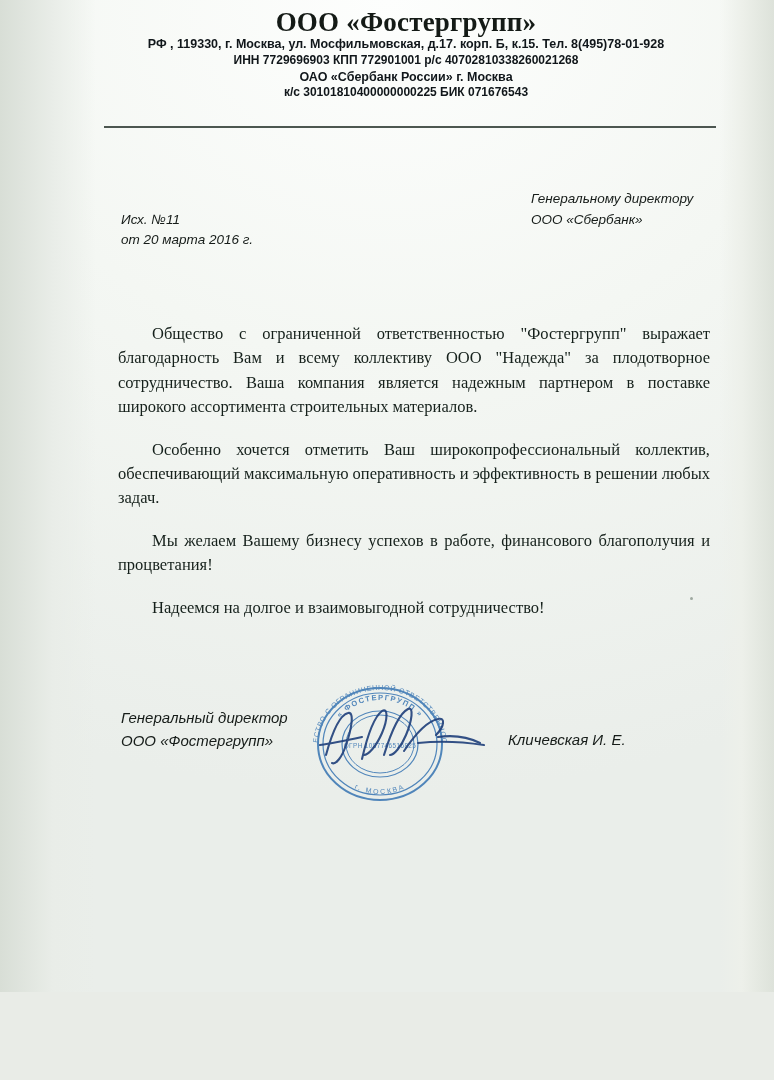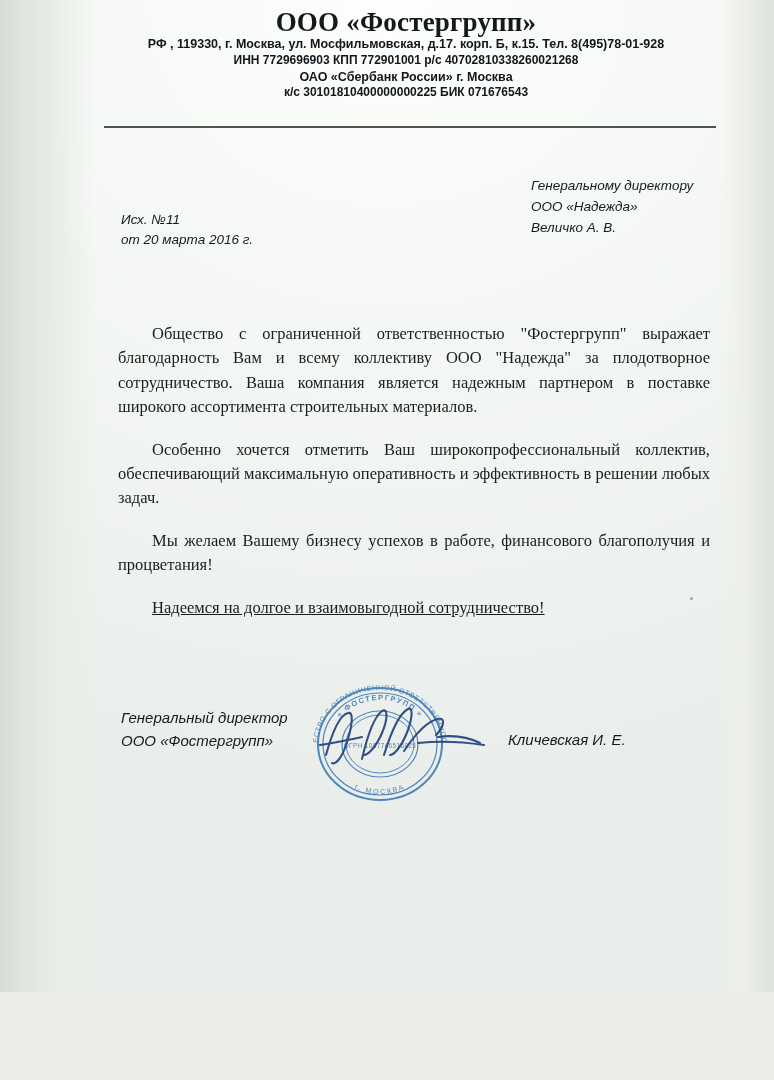--- a/index.html
+++ b/index.html
@@ -87,21 +87,21 @@
     left: 121px;
     font-family: "Liberation Sans", sans-serif;
     font-style: italic;
     font-size: 13.5px;
     color: #161c19;
     line-height: 1.45;
     margin-top: 34px;
   }
   .addressee {
     position: absolute;
-    top: 176px;
+    top: 189px;
     left: 531px;
     font-family: "Liberation Sans", sans-serif;
     font-style: italic;
     font-size: 13.5px;
     color: #161c19;
     line-height: 1.55;
   }
 
   
   .body-text {
@@ -112,21 +112,21 @@
     font-family: "Liberation Serif", serif;
     font-size: 16.5px;
     line-height: 1.48;
     color: #15201b;
     text-align: justify;
   }
   .body-text p {
     margin: 0 0 18px 0;
     text-indent: 34px;
   }
-  .body-text p:last-child { margin-bottom: 0; text-decoration: underline; }
+  .body-text p:last-child { margin-bottom: 0; }
 
   
   .sig-left {
     position: absolute;
     top: 707px;
     left: 121px;
     font-family: "Liberation Sans", sans-serif;
     font-style: italic;
     font-size: 15px;
     color: #161c19;
@@ -191,22 +191,21 @@
     </div>
     <div class="rule"></div>
 
     <div class="refs">
       <div>Исх. №11</div>
       <div>от 20 марта 2016 г.</div>
     </div>
 
     <div class="addressee">
       <div>Генеральному директору</div>
-      <div>ООО «Надежда»</div>
-      <div>Величко А. В.</div>
+      <div>ООО «Сбербанк»</div>
     </div>
 
     <div class="body-text">
       <p>Общество с ограниченной ответственностью "Фостергрупп" выражает благодарность Вам и всему коллективу ООО "Надежда" за плодотворное сотрудничество. Ваша компания является надежным партнером в поставке широкого ассортимента строительных материалов.</p>
       <p>Особенно хочется отметить Ваш широкопрофессиональный коллектив, обеспечивающий максимальную оперативность и эффективность в решении любых задач.</p>
       <p>Мы желаем Вашему бизнесу успехов в работе, финансового благополучия и процветания!</p>
       <p>Надеемся на долгое и взаимовыгодной сотрудничество!</p>
     </div>
 
     <div class="sig-left">

